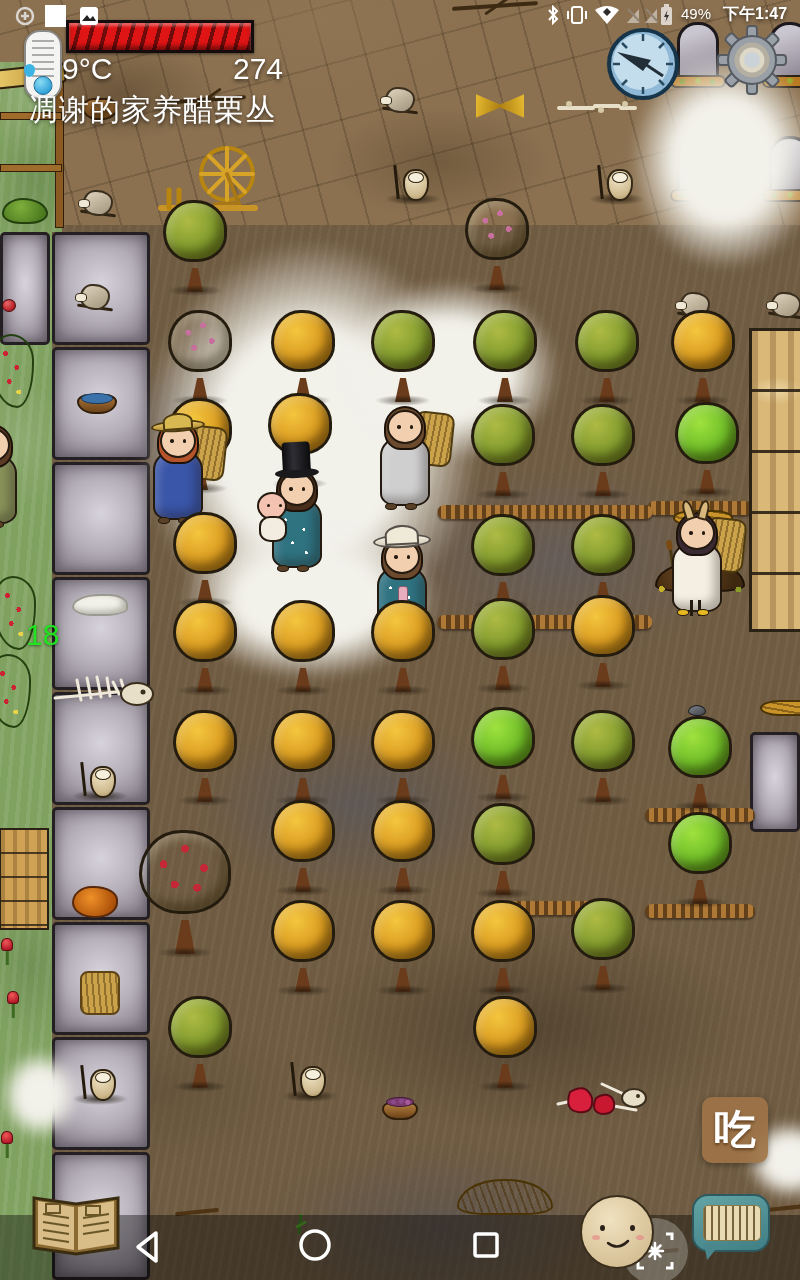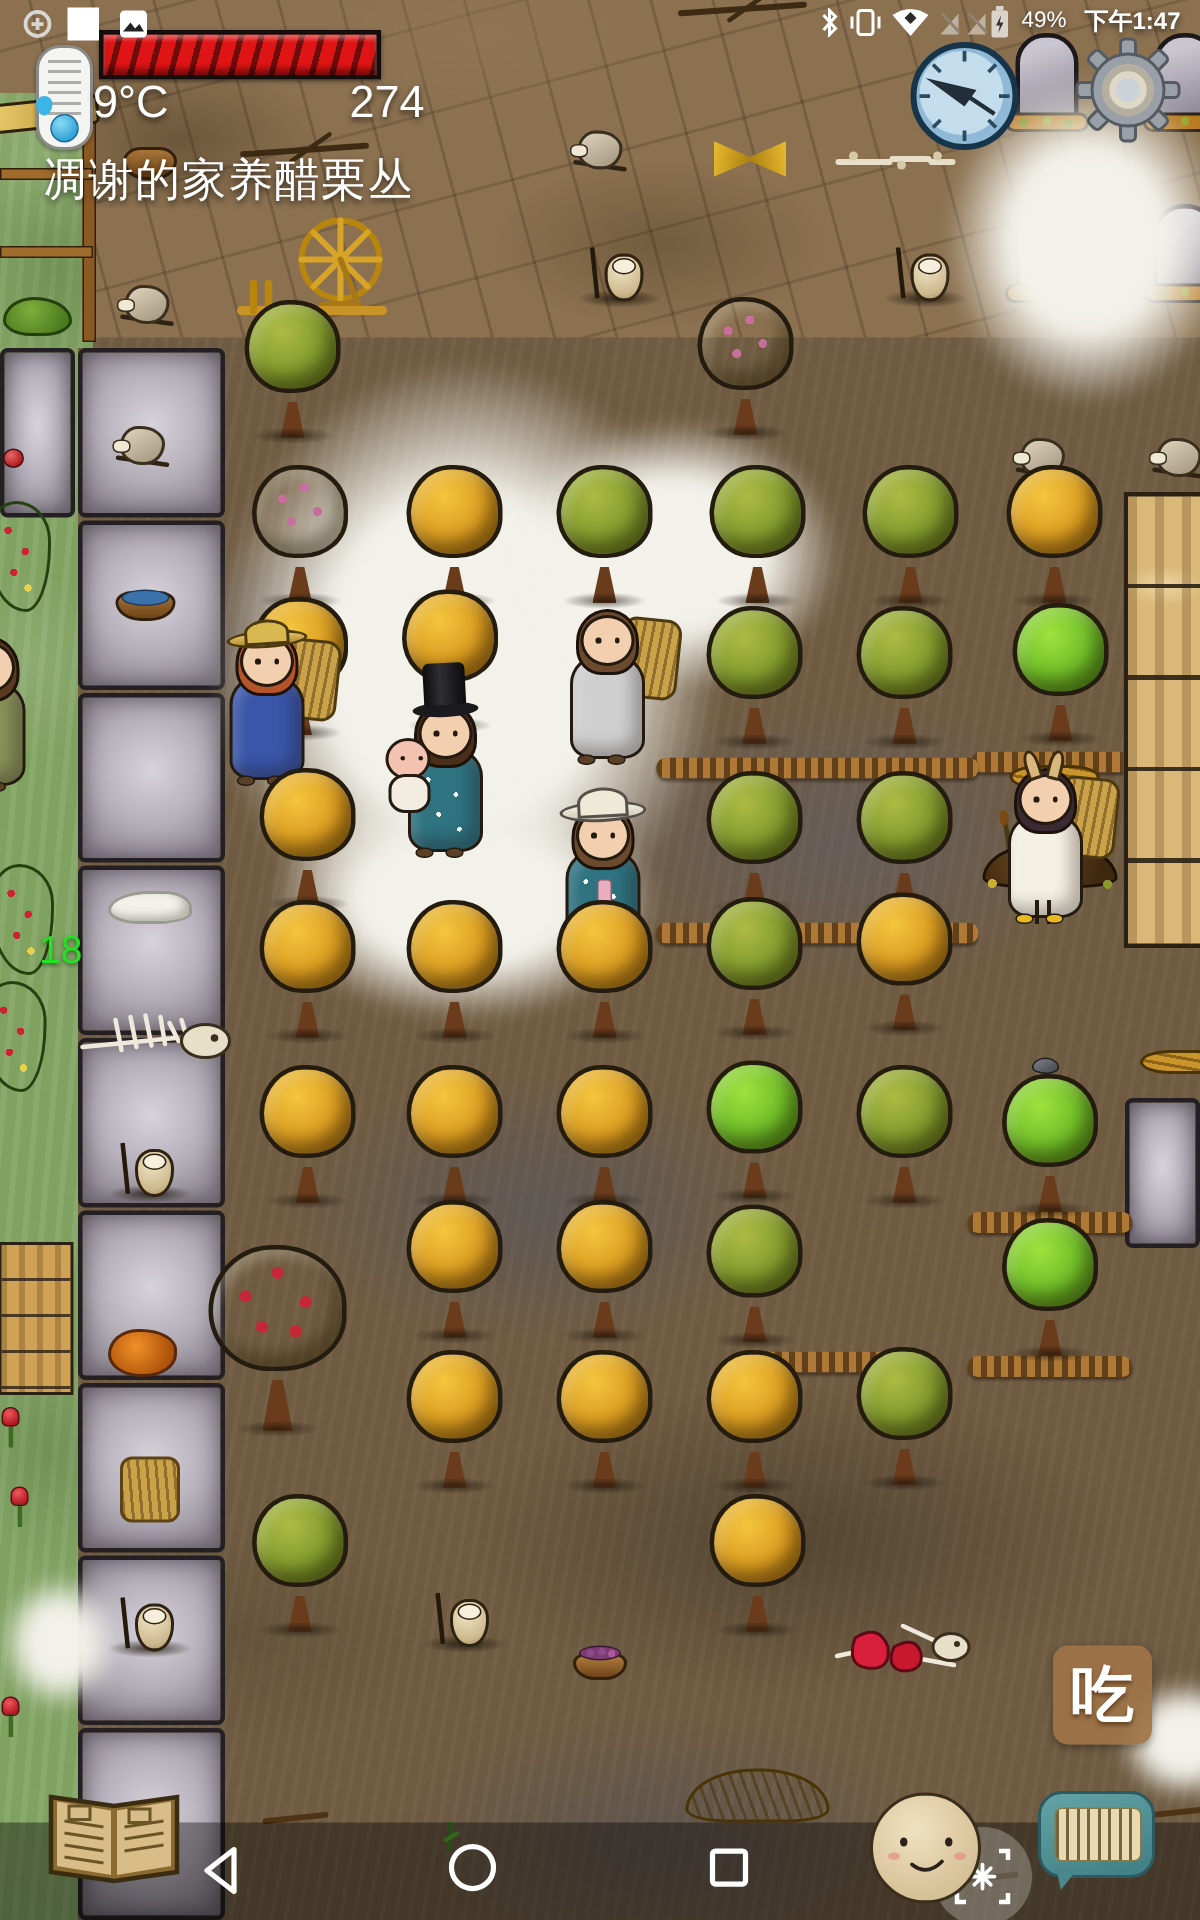--- a/index.html
+++ b/index.html
@@ -235,21 +235,21 @@
   .chr .baby .bhd{position:absolute;left:2px;top:0;width:30px;height:28px;background:#f4c2b0;border:2.5px solid #241a10;
     box-sizing:border-box;border-radius:50%;}
   .chr .baby .bhd::before{content:"";position:absolute;left:8px;top:10px;width:3px;height:3px;background:#241a10;border-radius:50%;box-shadow:12px 0 0 #241a10;}
   .chr .baby .bbd{position:absolute;left:4px;top:24px;width:28px;height:26px;background:#f2ede0;border:2.5px solid #241a10;
     box-sizing:border-box;border-radius:40%;}
   .chr .rib{position:absolute;left:46%;bottom:20px;width:10px;height:34px;background:#e8aec0;border:1.5px solid #8a5a6a;
     box-sizing:border-box;z-index:4;border-radius:3px;}
   
   .hudtext{position:absolute;color:#fff;text-shadow:0 2px 4px rgba(0,0,0,.65);z-index:2100;}
   #caption{font-size:30px;letter-spacing:1px;}
-  #age{color:#21e421;font-size:26px;text-shadow:0 1px 3px rgba(0,0,0,.5);z-index:900;}
+  #age{color:#21e421;font-size:30px;text-shadow:0 1px 3px rgba(0,0,0,.5);z-index:900;}
   #foodbar{position:absolute;left:66px;top:20px;width:182px;height:27px;z-index:2100;
     border:3px solid #150d0d;background:repeating-linear-gradient(105deg,#df1414 0 9px,#6e0b0b 9px 13px);
     box-shadow:inset 0 3px 3px rgba(255,255,255,.35), inset 0 -4px 4px rgba(0,0,0,.45), 0 1px 3px rgba(0,0,0,.5);}
   #thermo{position:absolute;left:24px;top:30px;width:34px;height:66px;background:#f4f4f2;border:2px solid #8a8a88;
     border-radius:16px;z-index:2100;box-shadow:0 1px 3px rgba(0,0,0,.4);}
   #thermo .ticks{position:absolute;left:6px;top:8px;width:22px;height:40px;
     background:repeating-linear-gradient(180deg,#9a9a98 0 2px,transparent 2px 7px);opacity:.8;}
   #thermo .bulb{position:absolute;left:50%;bottom:3px;width:17px;height:17px;transform:translateX(-50%);
     background:radial-gradient(circle at 35% 30%,#8adcf4,#2ea0d8 75%);border-radius:50%;border:1px solid #1a6a94;}
   #thermo .drop{position:absolute;left:-2px;top:32px;width:11px;height:13px;background:#3cb4e4;border-radius:50% 50% 50% 50%/40% 40% 60% 60%;}
@@ -782,21 +782,21 @@
     </div>
 
   <div id="foodbar"></div>
   <div id="thermo">
     <div class="ticks"></div>
     <div class="drop"></div>
     <div class="bulb"></div>
   </div>
   <div class="hudtext" id="tempval" style="left:62px;top:52px;font-size:30px;">9°C</div>
   <div class="hudtext" id="counter" style="left:233px;top:52px;font-size:30px;">274</div>
-  <div class="hudtext" id="caption" style="left:28px;top:100px;">凋谢的家养醋栗丛</div>
+  <div class="hudtext" id="caption" style="left:28px;top:90px;">凋谢的家养醋栗丛</div>
   <div class="hudtext" id="age" style="left:26px;top:618px;">18</div>
 
   <svg class="statusicon" style="left:15px;top:6px;" width="20" height="20">
     <circle cx="10" cy="10" r="8" fill="none" stroke="#e8e8e8" stroke-width="2.5" opacity=".85"></circle>
     <path d="M10 6 V14 M6 10 H14" stroke="#e8e8e8" stroke-width="2.5" opacity=".85"></path>
   </svg>
   <div class="statusicon" style="left:45px;top:5px;width:21px;height:22px;background:#fff;"></div>
   <svg class="statusicon" style="left:79px;top:6px;" width="20" height="20">
     <rect x="1" y="1" width="18" height="18" rx="3" fill="#fff"></rect>
     <path d="M3 15 L8 9 L11 13 L14 10 L17 15 Z" fill="#222"></path>

